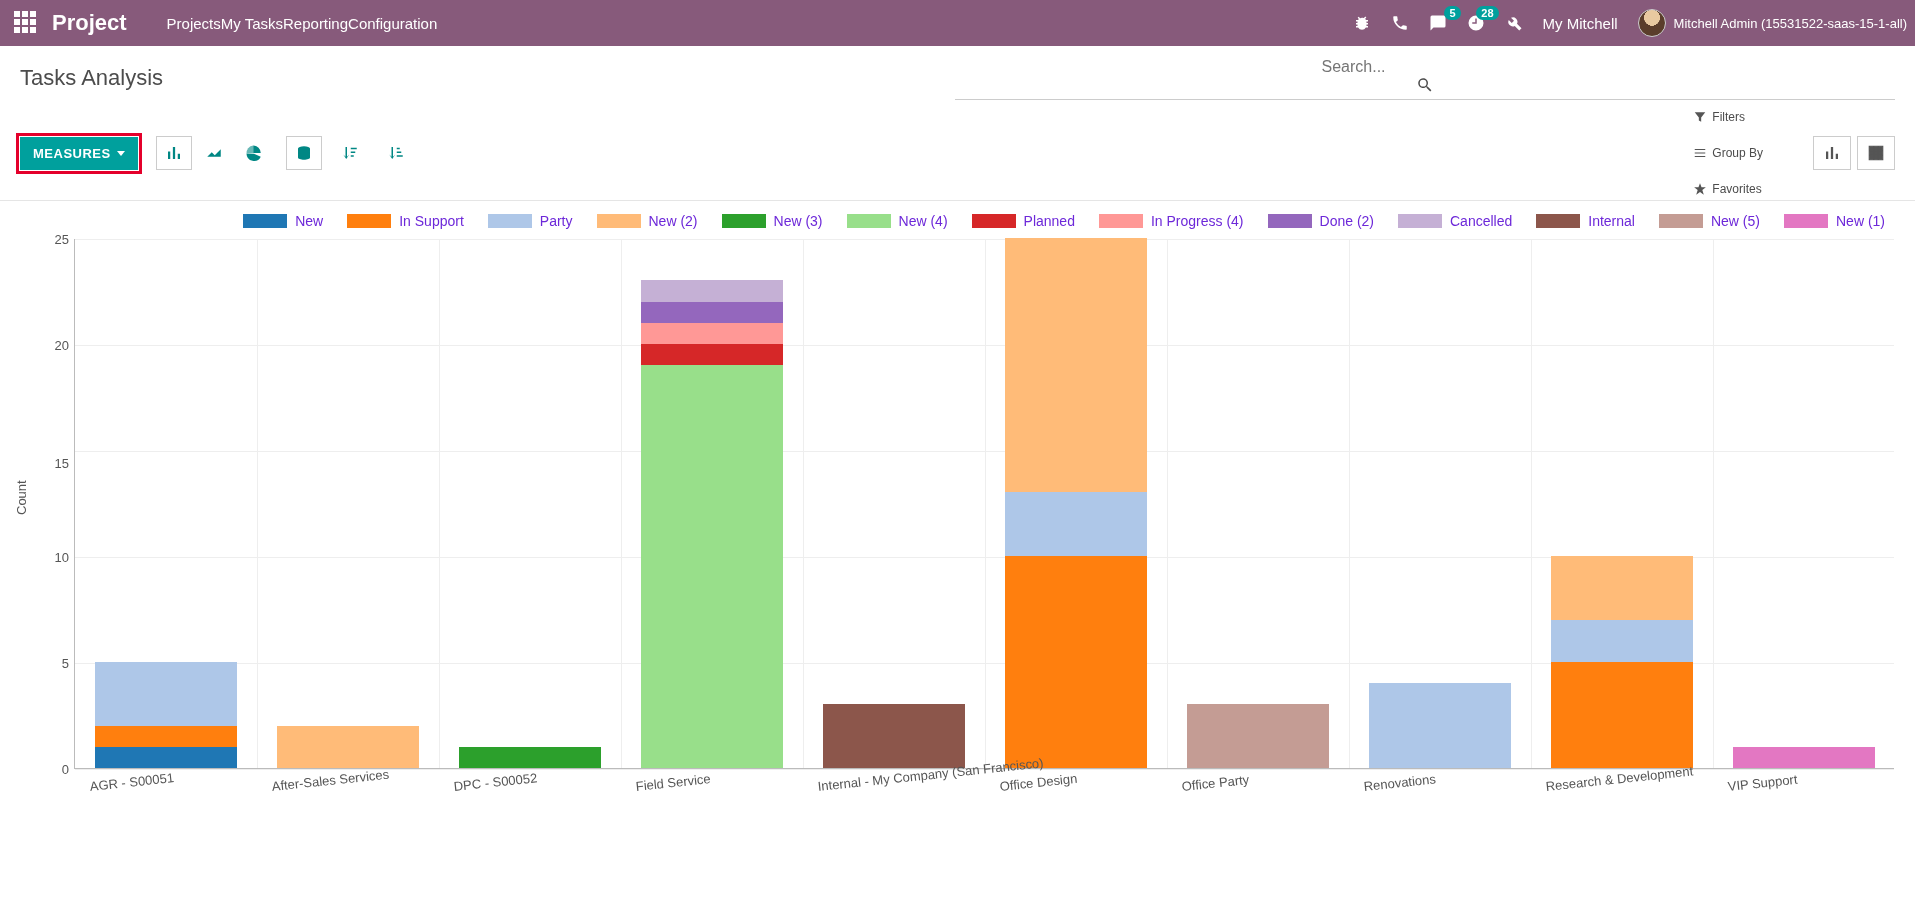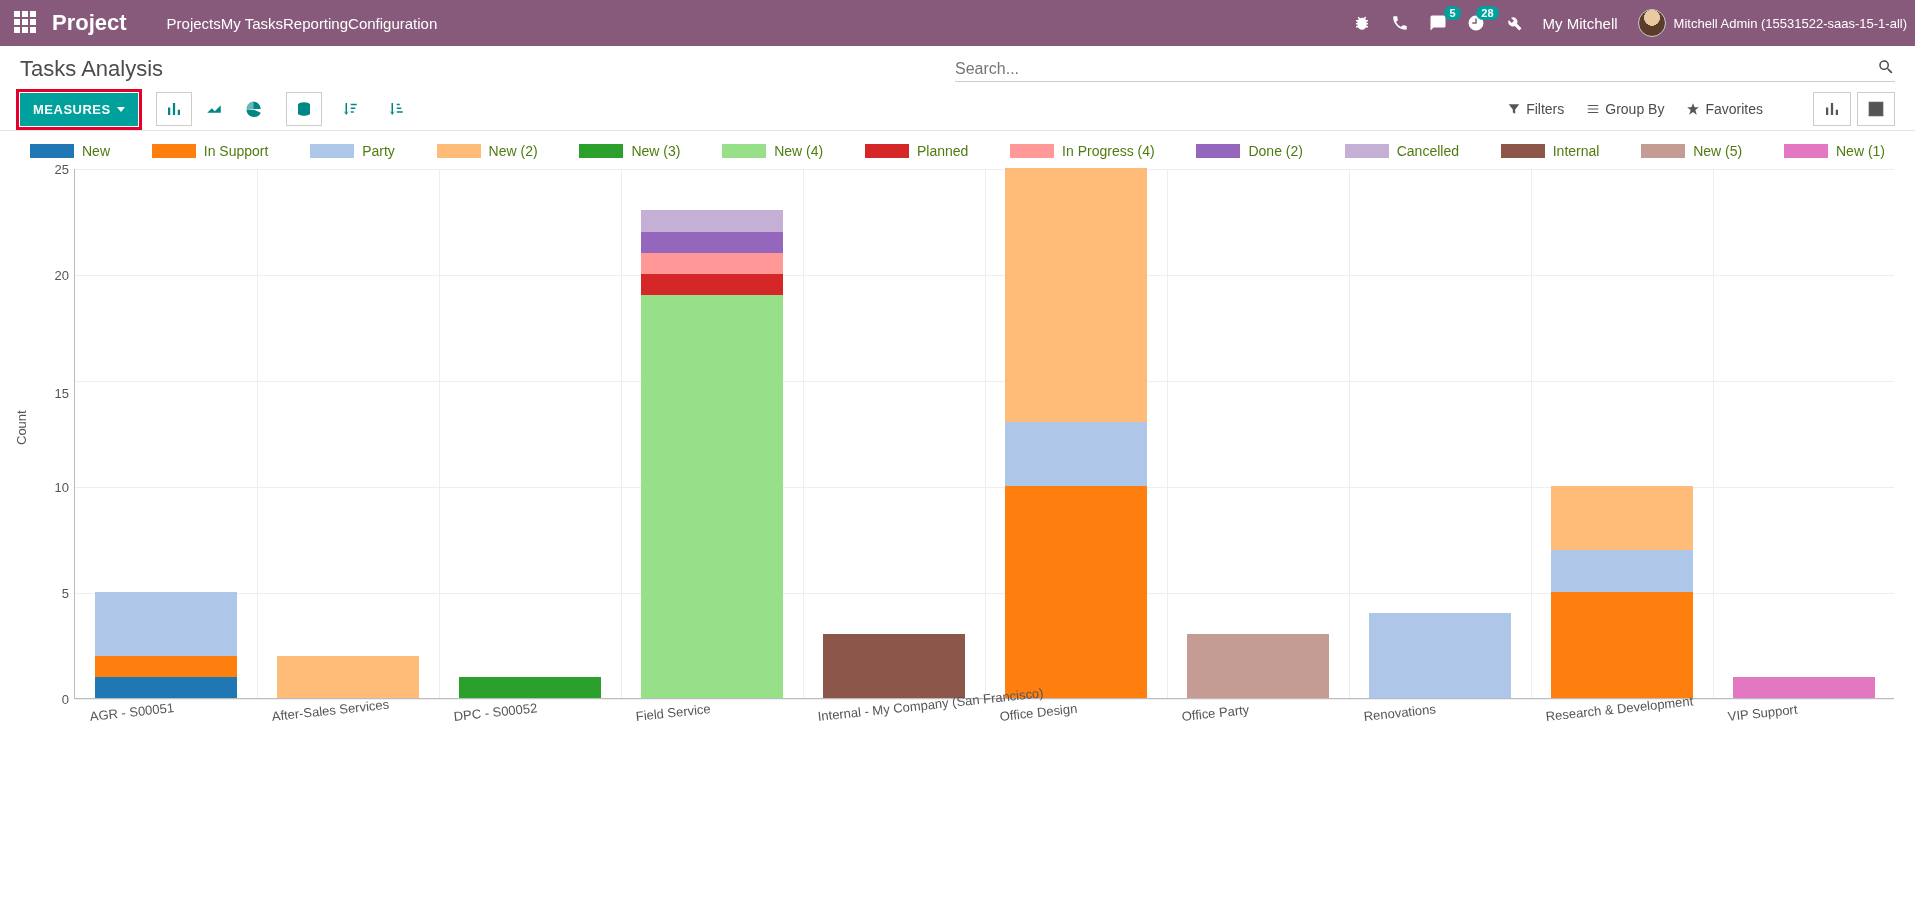--- a/index.html
+++ b/index.html
@@ -18,43 +18,43 @@
   .systray svg { fill: #fff; width: 18px; height: 18px; }
   .badge { position: absolute; top: -8px; right: -14px; background: #00a09d; color: #fff; border-radius: 10px; font-size: 11px; padding: 0 5px; line-height: 14px; font-weight: bold; }
   .avatar { width: 28px; height: 28px; border-radius: 50%; background: radial-gradient(circle at 50% 30%, #e8c9a0 35%, #5a3d2b 36%); border: 1px solid #ccc; }
   .user-block { display: flex; align-items: center; gap: 8px; font-size: 13px; }
 
   
   .cp { padding: 10px 20px 4px 20px; border-bottom: 1px solid #e5e5e5; }
   .cp-row1 { display: flex; align-items: center; }
   .breadcrumb { font-size: 22px; color: #4c4c4c; }
   .cp-row1 .spacer { flex: 1; }
-  .search-wrap { display: flex; align-items: center; width: 940px; border-bottom: 1px solid #ccc; padding: 2px 0; }
+  .search-wrap { display: flex; align-items: center; width: 940px; border-bottom: 1px solid #ccc; padding: 2px 0; flex-direction: column; }
   .search-input { border: none; outline: none; font-size: 16px; flex: 1; color: #666; }
   .search-icon svg { width: 18px; height: 18px; fill: #4c4c4c; }
 
   
   .cp-row2 { display: flex; align-items: center; margin-top: 10px; gap: 10px; }
   .measures-btn { background: #00a09d; color: #fff; font-size: 13px; font-weight: 600; letter-spacing: .5px; padding: 8px 12px; border: 1px solid #00a09d; display: inline-flex; align-items: center; gap: 6px; cursor: pointer; }
   .measures-highlight { outline: 3px solid #e4002b; outline-offset: 1px; text-align: center; }
   .graph-type-btn { border: 1px solid #ccc; background: #fff; width: 36px; height: 34px; display: inline-flex; align-items: center; justify-content: center; cursor: pointer; }
   .graph-icons { display: flex; gap: 4px; margin-left: 8px; }
   .unboxed-btn { width: 36px; height: 34px; display: inline-flex; align-items: center; justify-content: center; cursor: pointer; }
   .cp-row2 .spacer { flex: 1; }
-  .search-options { display: flex; gap: 22px; font-size: 14px; color: #4c4c4c; }
+  .search-options { display: flex; gap: 22px; font-size: 12px; color: #4c4c4c; flex-direction: column; }
   .search-option { display: inline-flex; align-items: center; gap: 5px; cursor: pointer; }
   .view-switch { display: flex; gap: 6px; margin-left: 40px; }
   .view-switch .graph-type-btn { width: 38px; height: 34px; }
 
   svg.icon { width: 18px; height: 18px; fill: #008784; }
   svg.icon-grey { fill: #666; }
   .caret-down { width: 0; height: 0; border-left: 4px solid transparent; border-right: 4px solid transparent; border-top: 5px solid #fff; }
 
   
-  .legend { display: flex; flex-wrap: wrap; justify-content: space-between; gap: 28px 24px; padding: 12px 30px 6px 30px; font-size: 14px; color: #4d7c0f; }
+  .legend { display: flex; flex-wrap: wrap; justify-content: flex-end; gap: 28px 24px; padding: 12px 30px 6px 30px; font-size: 14px; color: #6d28d9; }
   .legend-item { display: inline-flex; align-items: center; gap: 8px; cursor: pointer; }
   .legend-swatch { width: 44px; height: 14px; }
 
   
   .chart-area { position: relative; width: 1880px; height: 640px; margin: 0 20px; }
   .y-axis-label { position: absolute; left: -6px; top: 50%; transform: rotate(-90deg) translateX(40px); transform-origin: left top; font-size: 13px; color: #555; }
   .x-axis-label { position: absolute; bottom: -16px; left: 50%; transform: translateX(-50%); font-size: 13px; color: #555; }
   .plot { position: absolute; left: 54px; top: 4px; width: 1820px; height: 530px; border-left: 1px solid #bbb; border-bottom: 1px solid #bbb; }
   .gridline-h { position: absolute; left: 0; width: 100%; border-top: 1px solid #eee; }
   .gridline-v { position: absolute; top: 0; height: 100%; border-left: 1px solid #eee; }

